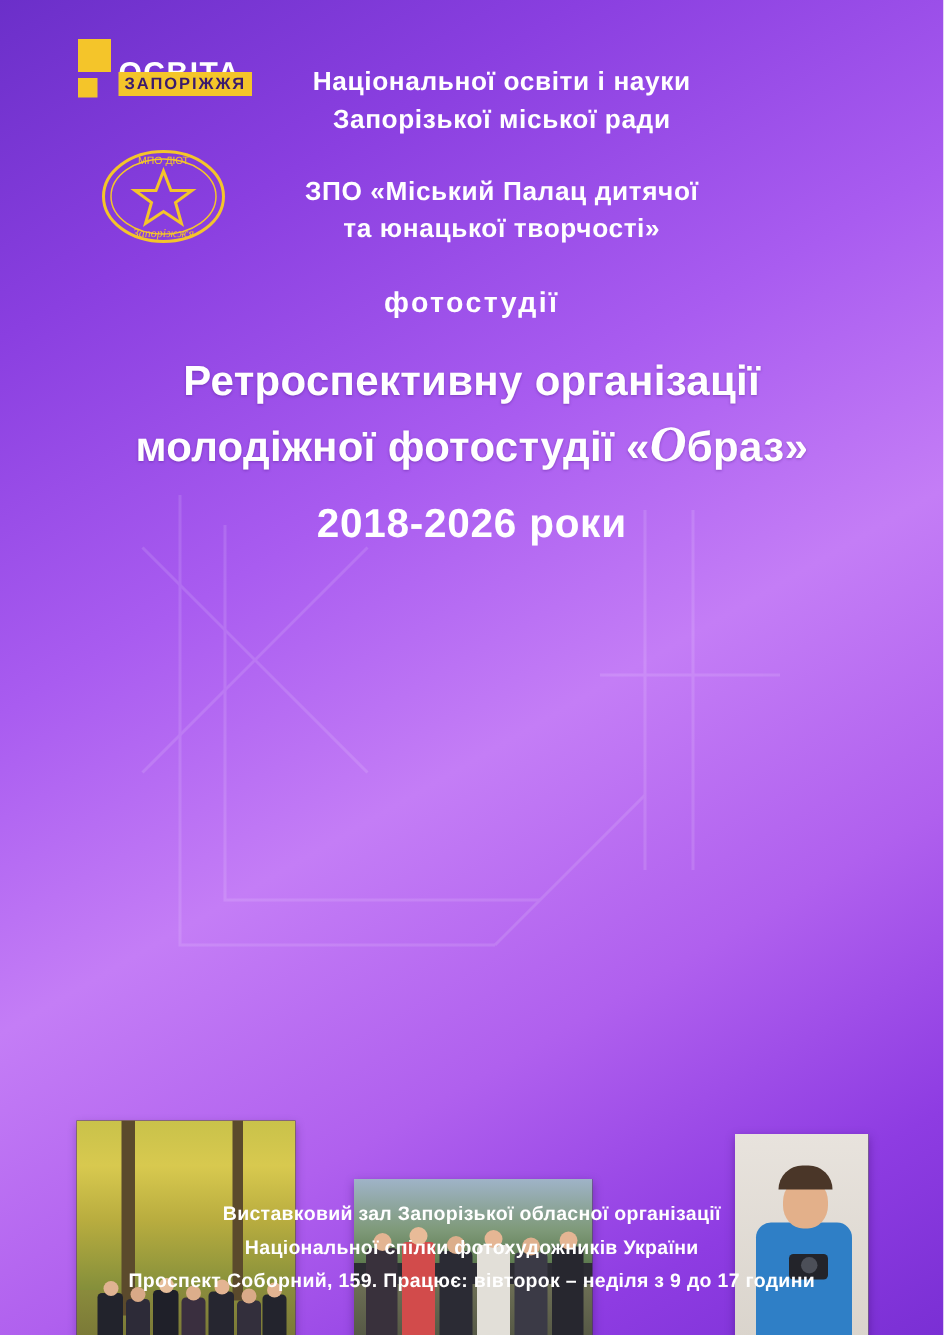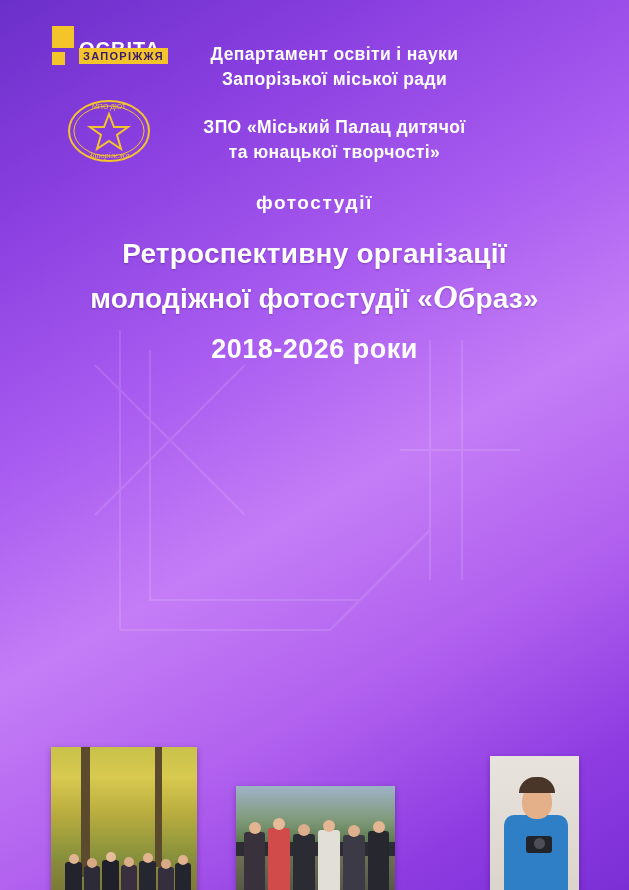--- a/index.html
+++ b/index.html
@@ -217,21 +217,21 @@
       <svg width="86" height="66" viewBox="0 0 86 66" xmlns="http://www.w3.org/2000/svg">
         <ellipse cx="43" cy="33" rx="40" ry="30" fill="none" stroke="#f4c52a" stroke-width="2"></ellipse>
         <ellipse cx="43" cy="33" rx="35" ry="25" fill="none" stroke="#f4c52a" stroke-width="1"></ellipse>
         <polygon points="43,16 48,29 62,29 51,37 55,51 43,43 31,51 35,37 24,29 38,29" fill="none" stroke="#f4c52a" stroke-width="2"></polygon>
         <text x="43" y="11" font-family="Liberation Sans, sans-serif" font-size="7" fill="#f4c52a" text-anchor="middle">МПО ДЮТ</text>
         <text x="43" y="60" font-family="Liberation Serif, serif" font-size="8" fill="#f4c52a" text-anchor="middle" font-style="italic">Запоріжжя</text>
       </svg>
     </div>
 
     <div class="dept">
-      <div>Департамент освіти і науки</div>
+      <div>Національної освіти і науки</div>
       <div>Запорізької міської ради</div>
     </div>
 
     <div class="org">
       <div>ЗПО «Міський Палац дитячої</div>
       <div>та юнацької творчості»</div>
     </div>
 
     <div class="presents">фотостудії</div>
 
@@ -289,14 +289,19 @@
       <div class="bg"></div>
       <div class="fig" style="left:14px; width:64px; height:96px; background:#2f7fc6; border-radius:10px 10px 0 0;"></div>
       <div class="head" style="left:32px; bottom:92px; width:30px; height:34px; background:#e3b08a; border-radius:48% 48% 45% 45%;"></div>
       <div style="position:absolute; left:29px; bottom:118px; width:36px; height:16px; background:#4a3628; border-radius:18px 18px 0 0;"></div>
       <div style="position:absolute; left:36px; bottom:58px; width:26px; height:17px; background:#23242a; border-radius:3px;"></div>
       <div style="position:absolute; left:44px; bottom:62px; width:11px; height:11px; background:#4c4f58; border-radius:50%;"></div>
     </div>
 
   </div>
 
+  <div class="footer">
+    <div>Виставковий зал Запорізької обласної організації</div>
+    <div>Національної спілки фотохудожників України</div>
+    <div>Проспект Соборний, 159. Працює: вівторок – неділя з 9 до 17 години</div>
+  </div>
 
 </div>
 
 </body></html>

